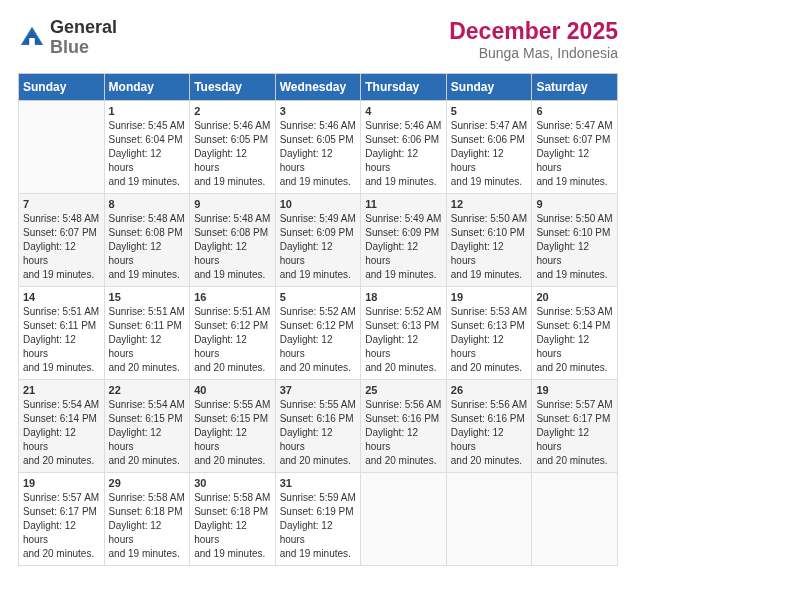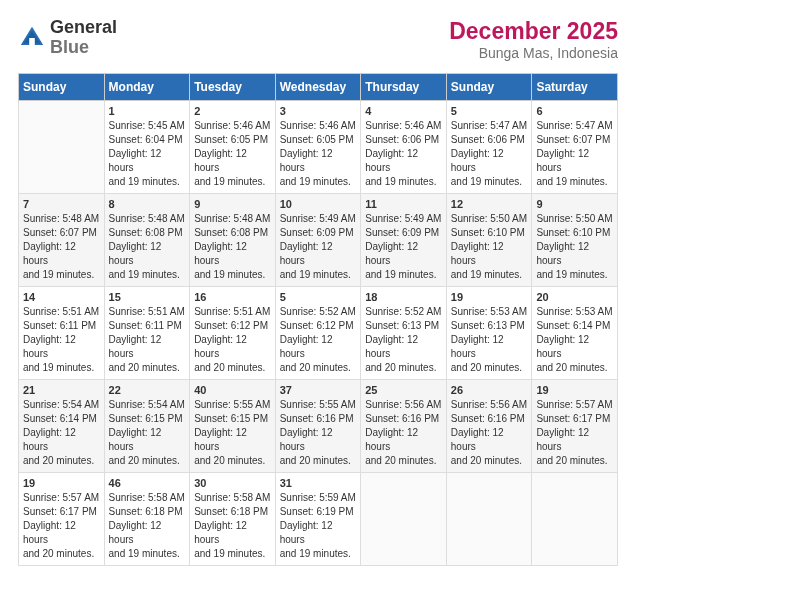--- a/index.html
+++ b/index.html
@@ -245,21 +245,21 @@
             <span class="day-number">19</span>
 <div class="day-info">Sunrise: 5:57 AM<br>Sunset: 6:17 PM<br>Daylight: 12 hours<br>and 20 minutes.</div>
           </td>
         </tr>
         <tr>
           <td>
             <span class="day-number">19</span>
 <div class="day-info">Sunrise: 5:57 AM<br>Sunset: 6:17 PM<br>Daylight: 12 hours<br>and 20 minutes.</div>
           </td>
           <td>
-            <span class="day-number">46</span>
+            <span class="day-number">29</span>
 <div class="day-info">Sunrise: 5:58 AM<br>Sunset: 6:18 PM<br>Daylight: 12 hours<br>and 19 minutes.</div>
           </td>
           <td>
             <span class="day-number">30</span>
 <div class="day-info">Sunrise: 5:58 AM<br>Sunset: 6:18 PM<br>Daylight: 12 hours<br>and 19 minutes.</div>
           </td>
           <td>
             <span class="day-number">31</span>
 <div class="day-info">Sunrise: 5:59 AM<br>Sunset: 6:19 PM<br>Daylight: 12 hours<br>and 19 minutes.</div>
           </td>

